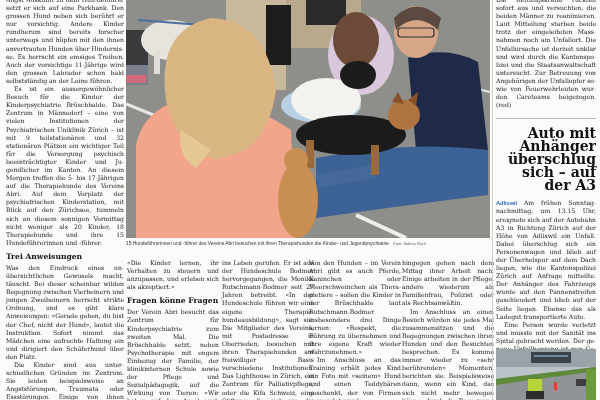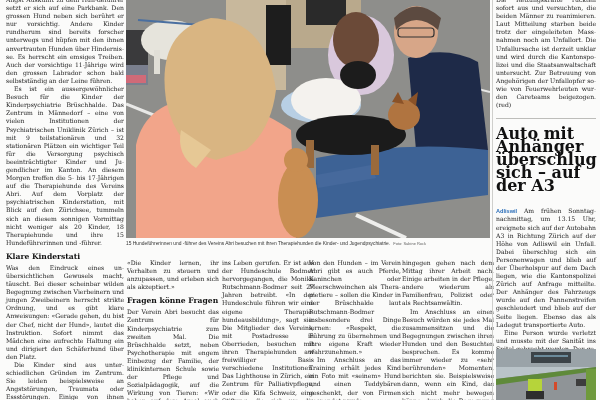--- a/index.html
+++ b/index.html
@@ -35,36 +35,36 @@
     }
     .caption .credit { font-size: 4px; color: #666; margin-left: 3px; }
 
     .vrule { position: absolute; left: 492px; top: 0; width: 1px; height: 400px; background: #cfcfcc; }
 
     #sidebar { position: absolute; left: 496px; top: -4px; width: 100px; }
     #sidebar .col { position: static; width: 100px; }
     .hrule { height: 1px; background: #bdbdba; margin: 9px 0 8px 0; }
     .headline {
       font-family: "DejaVu Serif", serif; font-weight: bold;
-      font-size: 16px; line-height: 13px; color: #111; margin-bottom: 15px;
+      font-size: 14px; line-height: 13px; color: #111; margin-bottom: 7px; text-align: right;
     }
     .dateline { font-family: "Liberation Sans", sans-serif; font-weight: bold; color: #2a6db8; font-size: 5.6px; }
 
     .thumb {
       position: absolute; left: 496px; top: 349px; width: 100px; height: 51px;
       overflow: hidden; background: #a8b3b6;
     }
   </style>
 </head>
 <body>
 
 <div class="col" id="col1">
   <p>Angst Auskunft zu dem Hun-defüh­rer setzt er sich auf eine Parkbank. Den grossen Hund ne­ben sich berührt er nur vorsich­tig. Andere Kinder rundherum sind bereits forscher unterwegs und hüpfen mit den ihnen anver­trauten Hunden über Hindernis­se. Es herrscht ein emsiges Trei­ben. Auch der vorsichtige 11-Jäh­rige wird den grossen Labrador schon bald selbstständig an der Leine führen.</p>
   <p class="ind">Es ist ein aussergewöhnli­cher Besuch für die Kinder der Kinderpsychiatrie Brüschhalde. Das Zentrum in Männedorf – eine von vielen Institutionen der Psychiatrischen Uniklinik Zürich – ist mit 9 teilstationären und 32 stationären Plätzen ein wichtiger Teil für die Versorgung psychisch beeinträchtigter Kinder und Ju­gendlicher im Kanton. An diesem Morgen treffen die 5- bis 17-Jäh­rigen auf die Therapiehunde des Vereins Abri. Auf dem Vorplatz der psychiatrischen Kinderstati­on, mit Blick auf den Zürichsee, tummeln sich an diesem son­nigen Vormittag nicht weniger als 20 Kinder, 18 Therapiehun­de und ihre 15 Hundeführerin­nen und -führer.</p>
-  <h3>Klare Kinderstati</h3>
+  <h3>Trei Anweisungen</h3>
   <p>Was den Eindruck eines un­übersichtlichen Gewusels macht, täuscht. Bei dieser scheinbar wil­den Begegnung zwischen Vier­beinern und jungen Zweibeinern herrscht strikte Ordnung, und es gibt klare Anweisungen: «Gera­de gehen, du bist der Chef, nicht der Hund», lautet die Instrukti­on. Sofort nimmt das Mädchen eine aufrechte Haltung ein und dirigiert den Schäferhund über den Platz.</p>
   <p class="ind">Die Kinder sind aus unter­schiedlichen Gründen im Zen­trum. Sie leiden beispielsweise an Angststörungen, Traumata oder Essstörungen. Einige von ihnen waren suizidal oder blie­ben der Schule fern. Wie lange sie in stationärer oder ambu­lanter Behandlung bleiben, ist</p>
 </div>
 
 <div class="photo">
   <svg width="364" height="238" viewBox="0 0 364 238">
     <rect width="364" height="238" fill="#8e8e8b"></rect>
 
     <line x1="0" y1="104" x2="30" y2="116" stroke="#e8e8e6" stroke-width="3"></line>
     <line x1="230" y1="215" x2="280" y2="238" stroke="#eeeeec" stroke-width="4"></line>

